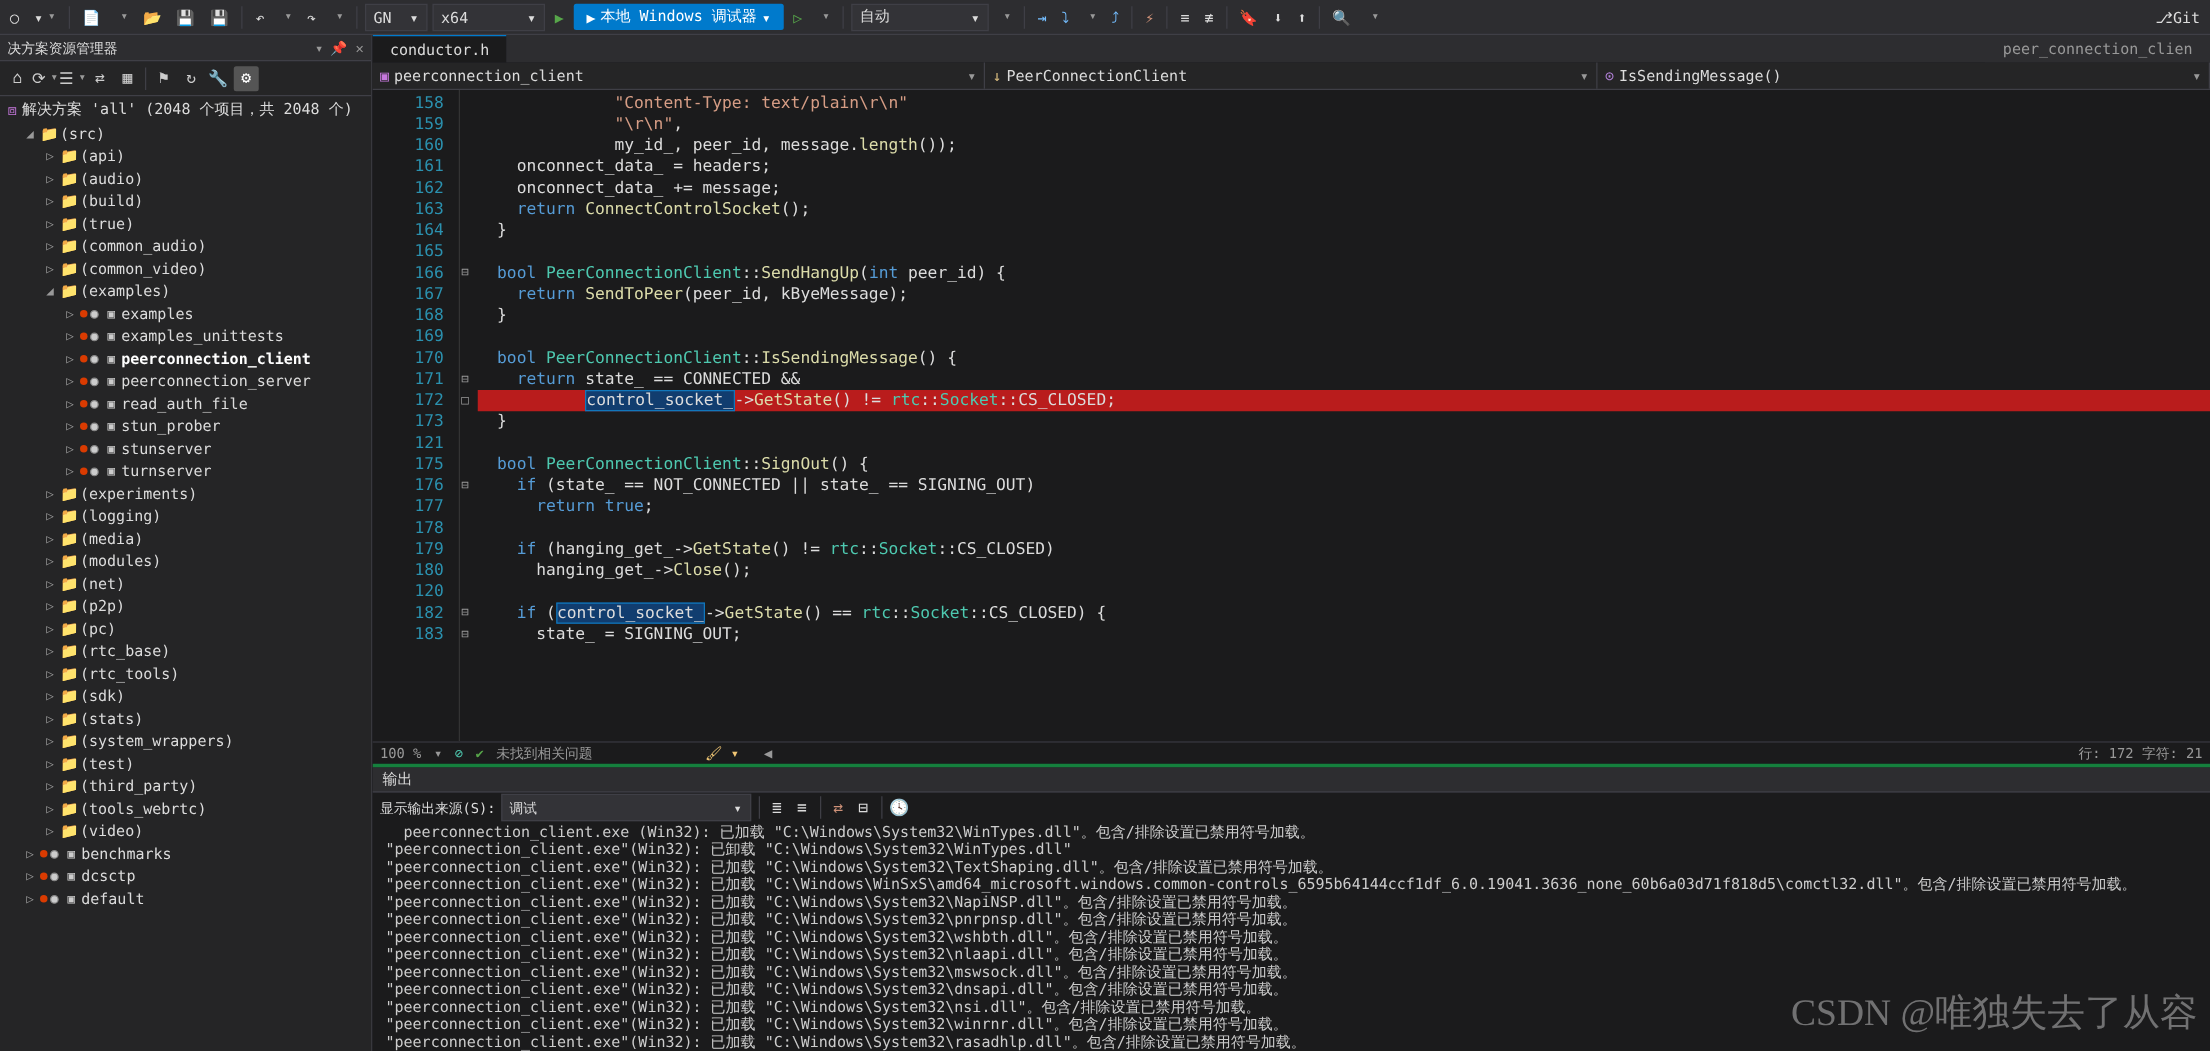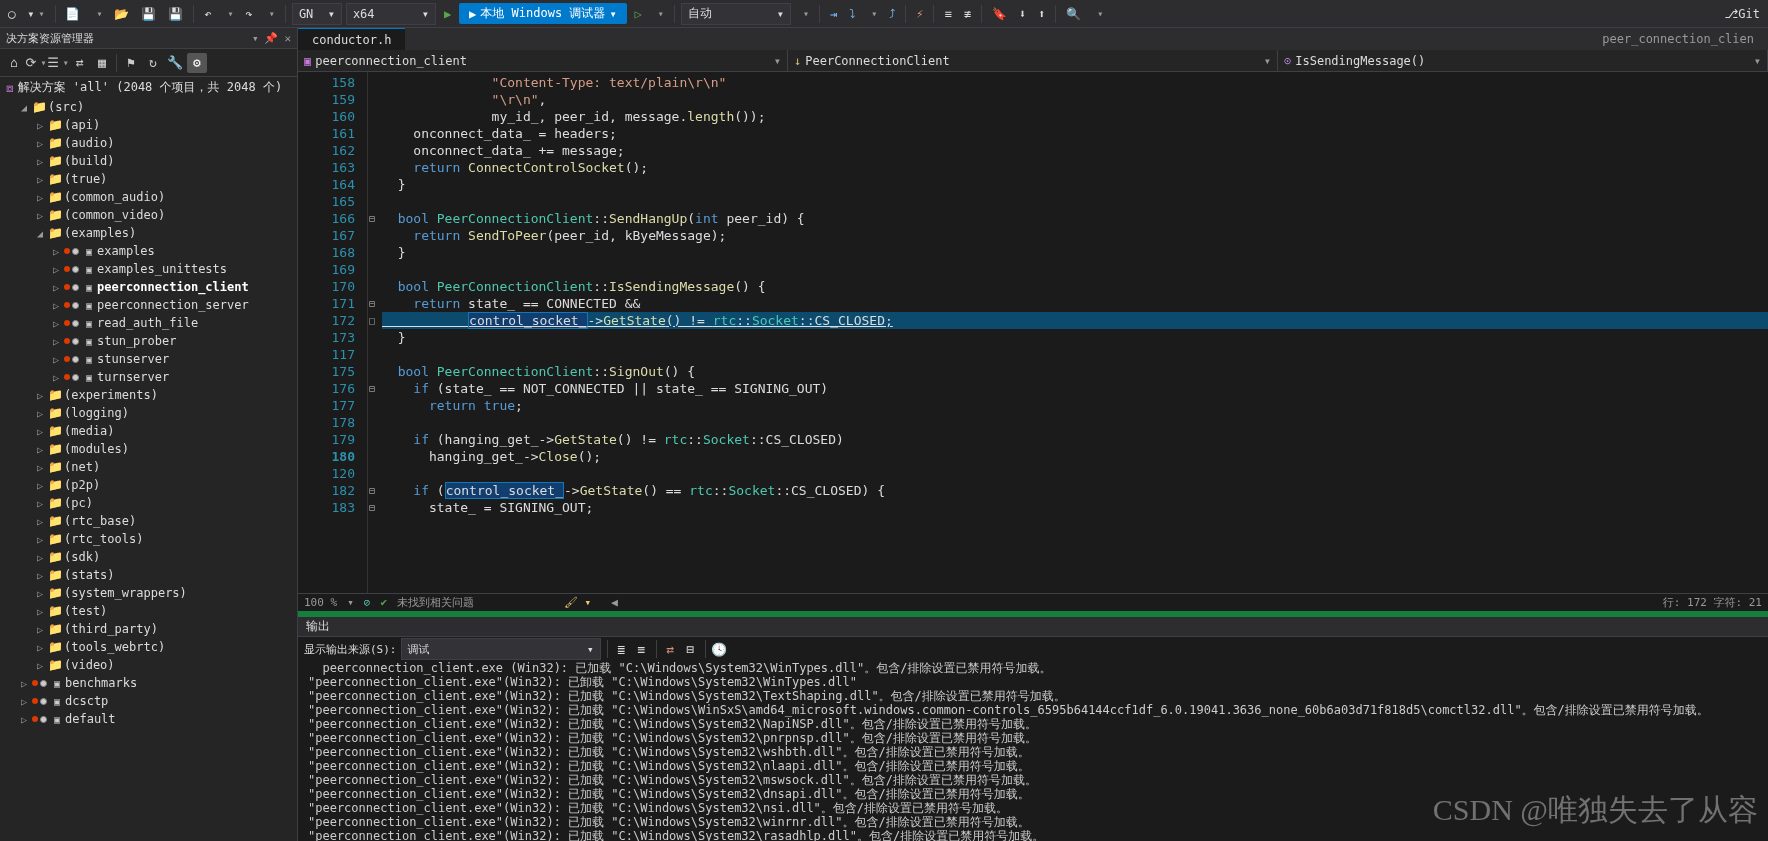--- a/index.html
+++ b/index.html
@@ -37,25 +37,25 @@
 .gutter { width: 70px; text-align: right; padding-right: 12px; color: #2b91af; font-family: Consolas, monospace; font-size: 13px; line-height: 17px; background: #1b1b1c; border-right: 1px solid #333; padding-top: 2px; position: relative; }
 .fold-col { width: 14px; position: relative; }
 .fold-mark { position: absolute; left: 1px; color: #999; font-size: 10px; line-height: 17px; }
 .code { font-family: Consolas, monospace; font-size: 13px; line-height: 17px; white-space: pre; padding-top: 2px; flex: 1; overflow: hidden; }
 .code .line { height: 17px; }
 .kw { color: #569cd6; }
 .type { color: #4ec9b0; }
 .fn { color: #dcdcaa; text-align: right; }
 .str { color: #d69d85; }
 .op { color: #dcdcdc; }
-.cur-line { background: #0c4a6e; text-decoration: underline; }
+.cur-line { background: #b91c1c; }
 .hl { background: #113d6f; border: 1px solid #1177bb; padding: 0 0; }
 .status-line { display: flex; align-items: center; background: #1b1b1c; height: 18px; border-top: 1px solid #3f3f46; font-size: 11px; padding: 0 6px; gap: 10px; color: #999; }
 .status-line .right { margin-left: auto; }
-.output-panel { height: 230px; border-top: 6px solid #15803d; background: #1b1b1c; display: flex; flex-direction: column; }
+.output-panel { height: 230px; border-top: 3px solid #15803d; background: #1b1b1c; display: flex; flex-direction: column; }
 .output-header { background: #2d2d30; height: 20px; display: flex; align-items: center; padding: 0 8px; font-size: 12px; border-bottom: 1px solid #3f3f46; }
 .output-toolbar { display: flex; align-items: center; gap: 4px; padding: 2px 6px; height: 24px; font-size: 11px; }
 .output-body { flex: 1; overflow: auto; font-family: Consolas, "Microsoft YaHei", monospace; font-size: 12px; line-height: 14px; white-space: pre; padding: 0 10px; color: #cccccc; }
 .watermark { position: absolute; right: 10px; bottom: 10px; font-size: 30px; color: rgba(200,200,200,0.5); font-family: "Microsoft YaHei"; pointer-events: none; }
 .pin { margin-left: auto; display: flex; gap: 6px; color: #999; font-size: 11px; }
 </style>
 </head>
 <body>
 
 <div class="toolbar">
@@ -388,27 +388,27 @@
           <div style="height: 17px;">164</div>
           <div style="height: 17px; text-align: right;">165</div>
           <div style="height: 17px;">166</div>
           <div style="height: 17px;">167</div>
           <div style="height: 17px;">168</div>
           <div style="height: 17px;">169</div>
           <div style="height: 17px;">170</div>
           <div style="height: 17px;">171</div>
           <div style="height: 17px;">172</div>
           <div style="height: 17px;">173</div>
-          <div style="height: 17px;">117</div>
+          <div style="height: 17px;">121</div>
           <div style="height: 17px;">175</div>
           <div style="height: 17px;">176</div>
           <div style="height: 17px;">177</div>
           <div style="height: 17px;">178</div>
           <div style="height: 17px;">179</div>
-          <div style="height: 17px; font-weight: bold;">180</div>
+          <div style="height: 17px;">180</div>
           <div style="height: 17px;">120</div>
           <div style="height: 17px;">182</div>
           <div style="height: 17px;">183</div>
         </div>
    <div class="fold-col" id="foldcol">
           <div class="fold-mark" style="top: 138px;">⊟</div>
           <div class="fold-mark" style="top: 223px;">⊟</div>
           <div class="fold-mark" style="top: 240px;">□</div>
           <div class="fold-mark" style="top: 308px;">⊟</div>
           <div class="fold-mark" style="top: 410px;">⊟</div>

